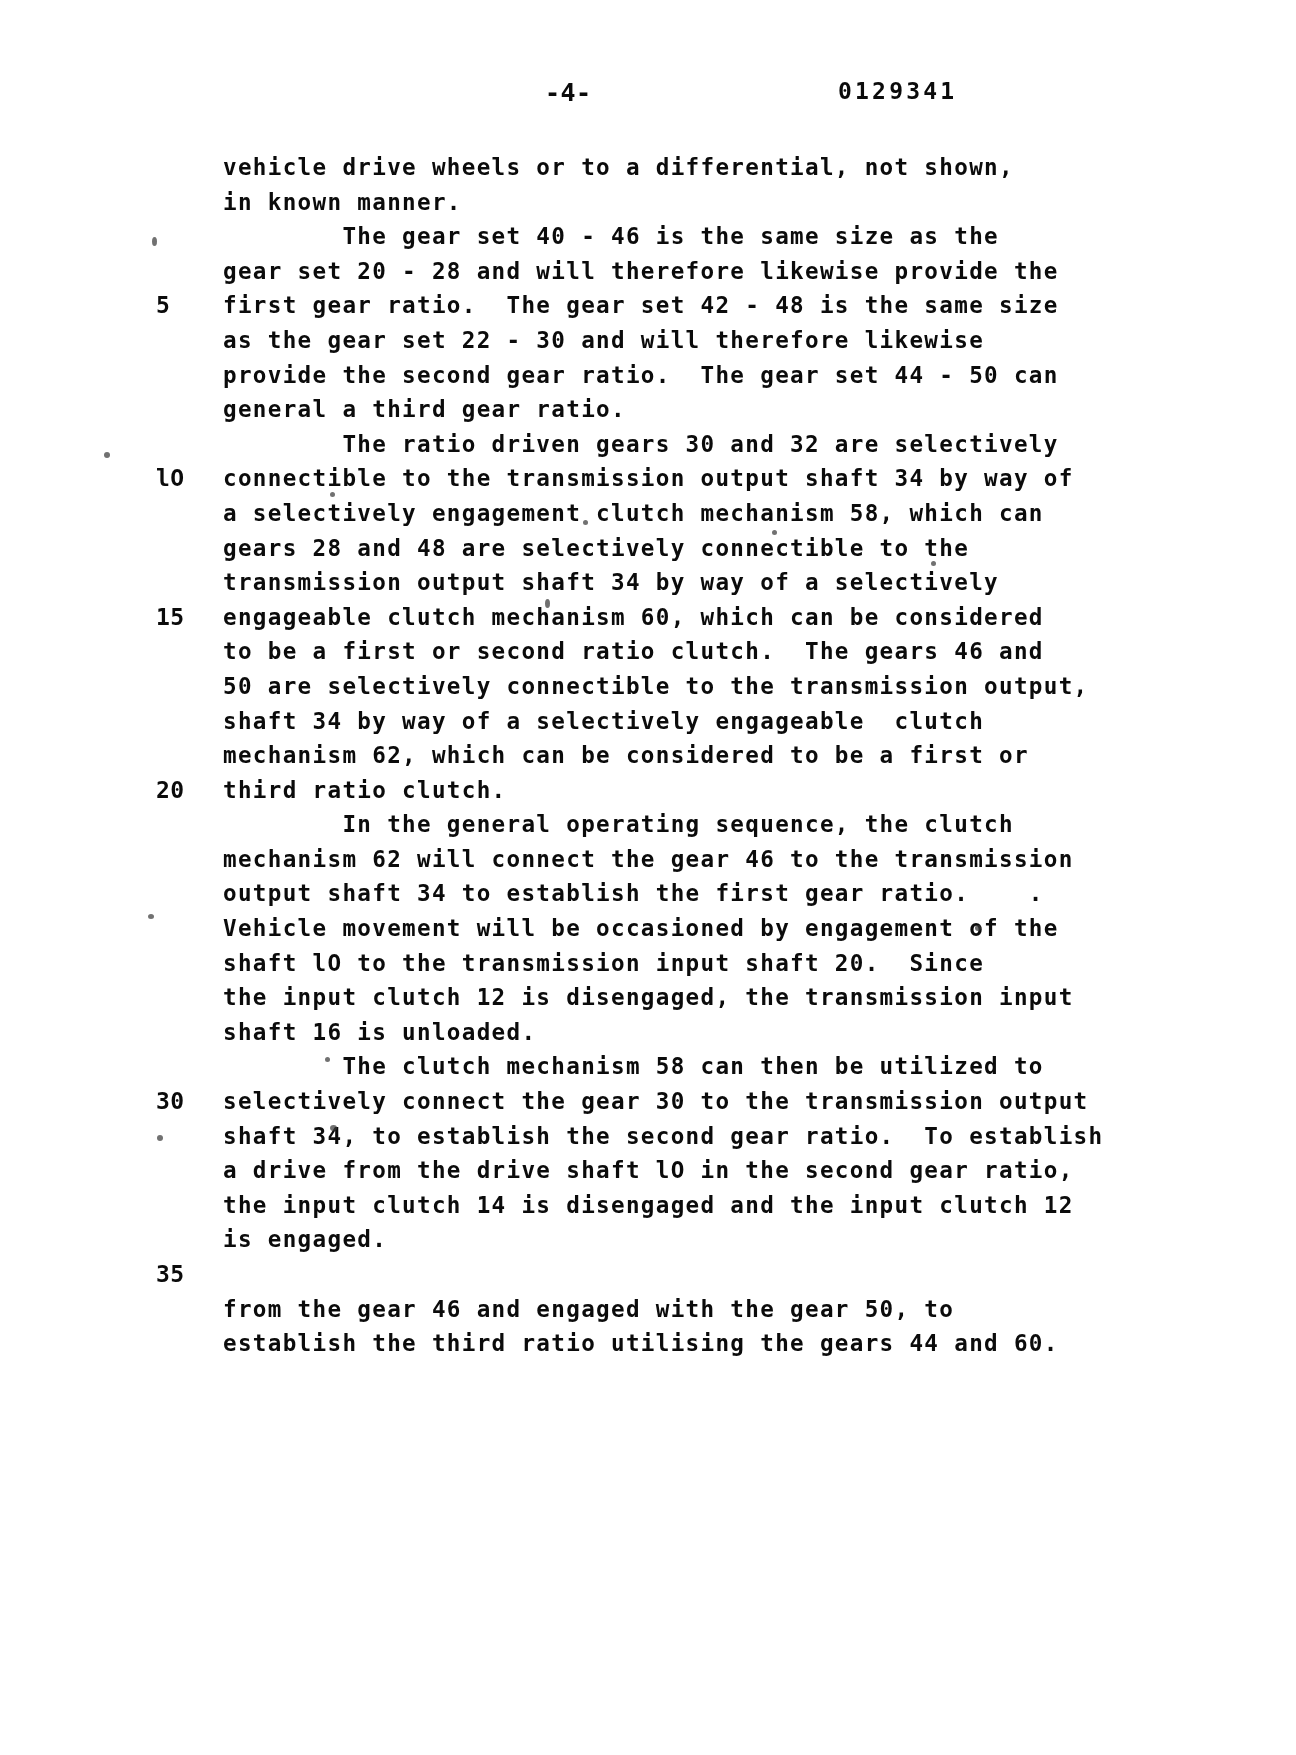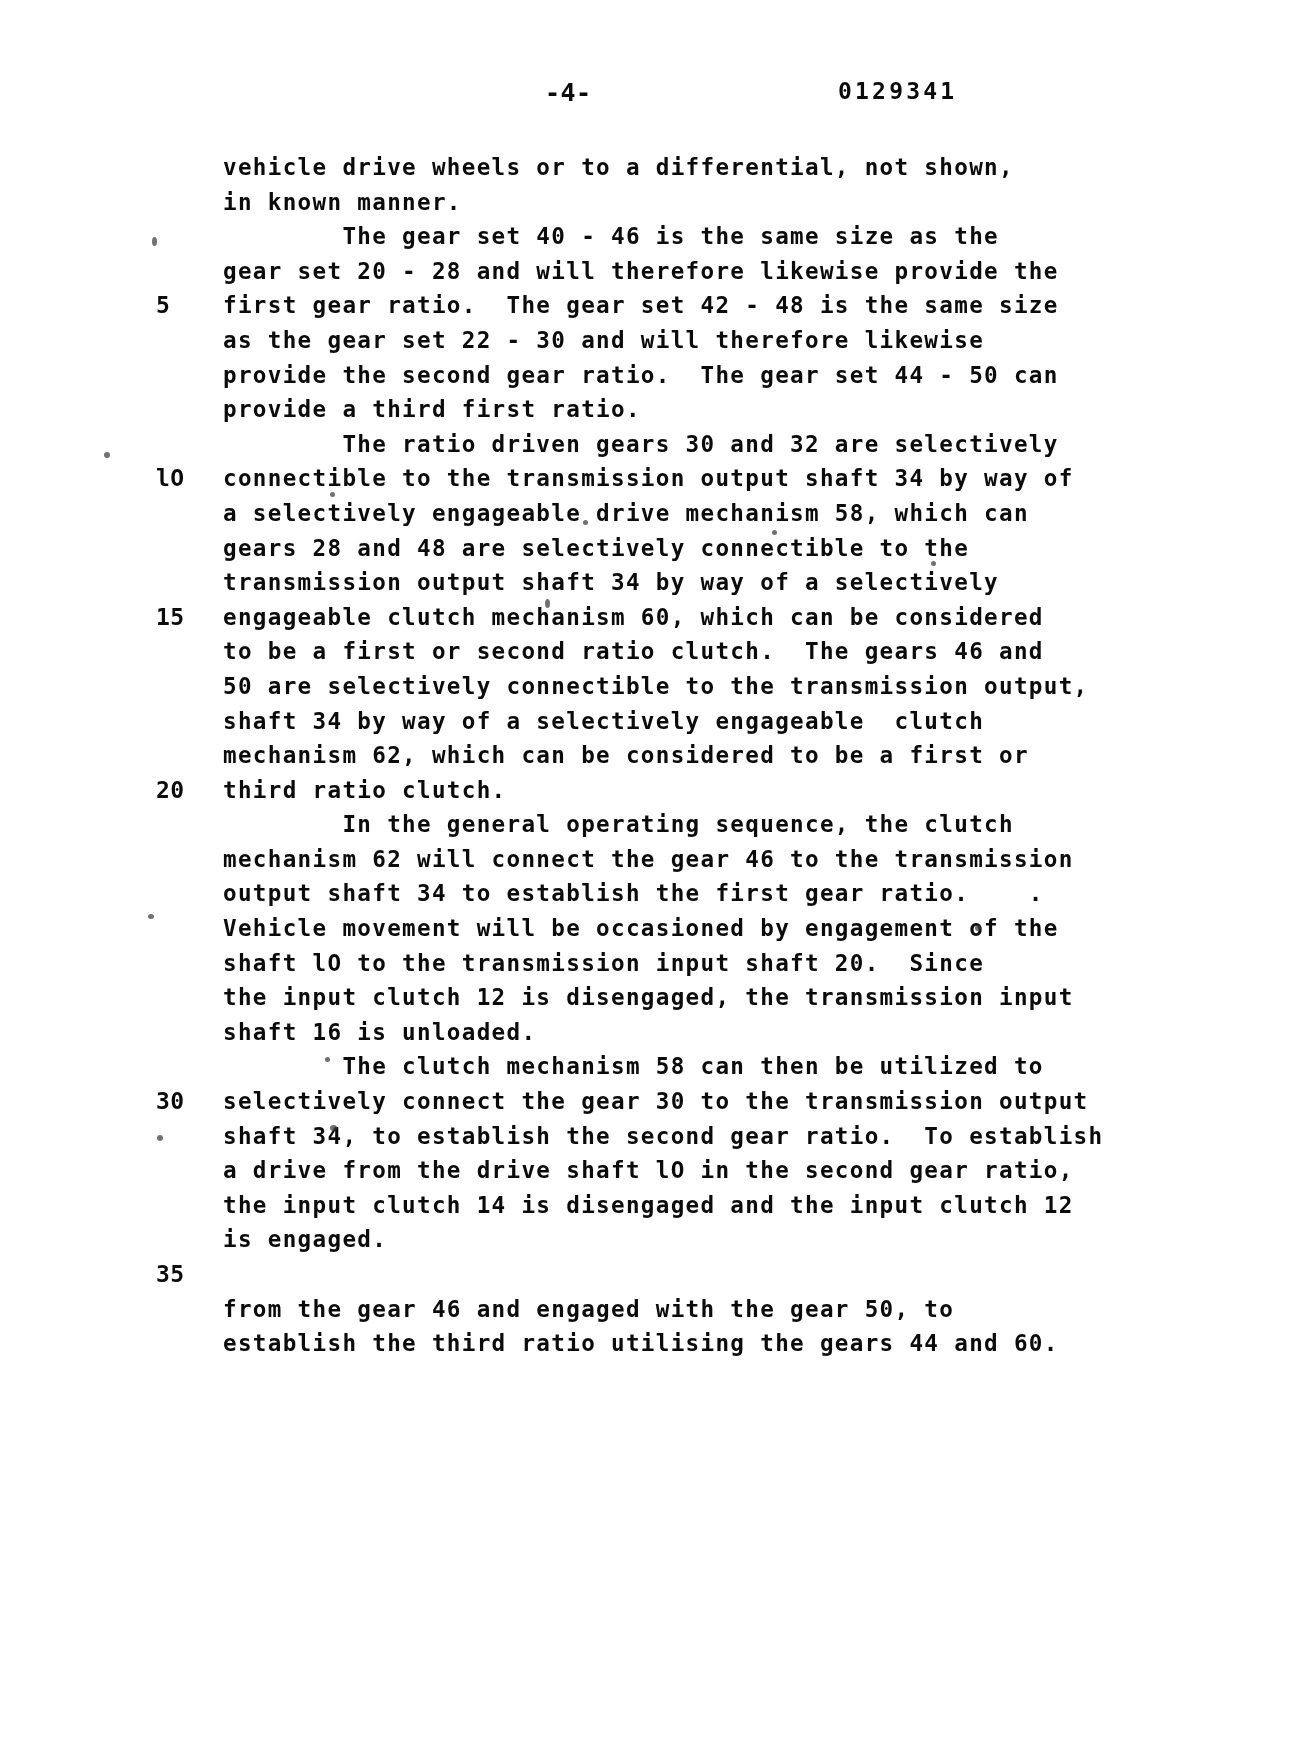--- a/index.html
+++ b/index.html
@@ -98,24 +98,24 @@
   </div>
 
   <div class="body-block" id="body-block">
       <div class="text-line"><span class="line-number"></span><span class="line-text">vehicle drive wheels or to a differential, not shown,</span></div>
       <div class="text-line"><span class="line-number"></span><span class="line-text">in known manner.</span></div>
       <div class="text-line"><span class="line-number"></span><span class="line-text">        The gear set 40 - 46 is the same size as the</span></div>
       <div class="text-line"><span class="line-number"></span><span class="line-text">gear set 20 - 28 and will therefore likewise provide the</span></div>
       <div class="text-line"><span class="line-number">5</span><span class="line-text">first gear ratio.  The gear set 42 - 48 is the same size</span></div>
       <div class="text-line"><span class="line-number"></span><span class="line-text">as the gear set 22 - 30 and will therefore likewise</span></div>
       <div class="text-line"><span class="line-number"></span><span class="line-text">provide the second gear ratio.  The gear set 44 - 50 can</span></div>
-      <div class="text-line"><span class="line-number"></span><span class="line-text">provide a third first ratio.</span></div>
+      <div class="text-line"><span class="line-number"></span><span class="line-text">general a third gear ratio.</span></div>
       <div class="text-line"><span class="line-number"></span><span class="line-text">        The ratio driven gears 30 and 32 are selectively</span></div>
       <div class="text-line"><span class="line-number">lO</span><span class="line-text">connectible to the transmission output shaft 34 by way of</span></div>
-      <div class="text-line"><span class="line-number"></span><span class="line-text">a selectively engageable drive mechanism 58, which can</span></div>
+      <div class="text-line"><span class="line-number"></span><span class="line-text">a selectively engagement clutch mechanism 58, which can</span></div>
       <div class="text-line"><span class="line-number"></span><span class="line-text">gears 28 and 48 are selectively connectible to the</span></div>
       <div class="text-line"><span class="line-number"></span><span class="line-text">transmission output shaft 34 by way of a selectively</span></div>
       <div class="text-line"><span class="line-number">15</span><span class="line-text">engageable clutch mechanism 60, which can be considered</span></div>
       <div class="text-line"><span class="line-number"></span><span class="line-text">to be a first or second ratio clutch.  The gears 46 and</span></div>
       <div class="text-line"><span class="line-number"></span><span class="line-text">50 are selectively connectible to the transmission output,</span></div>
       <div class="text-line"><span class="line-number"></span><span class="line-text">shaft 34 by way of a selectively engageable  clutch</span></div>
       <div class="text-line"><span class="line-number"></span><span class="line-text">mechanism 62, which can be considered to be a first or</span></div>
       <div class="text-line"><span class="line-number">20</span><span class="line-text">third ratio clutch.</span></div>
       <div class="text-line"><span class="line-number"></span><span class="line-text">        In the general operating sequence, the clutch</span></div>
       <div class="text-line"><span class="line-number"></span><span class="line-text">mechanism 62 will connect the gear 46 to the transmission</span></div>

